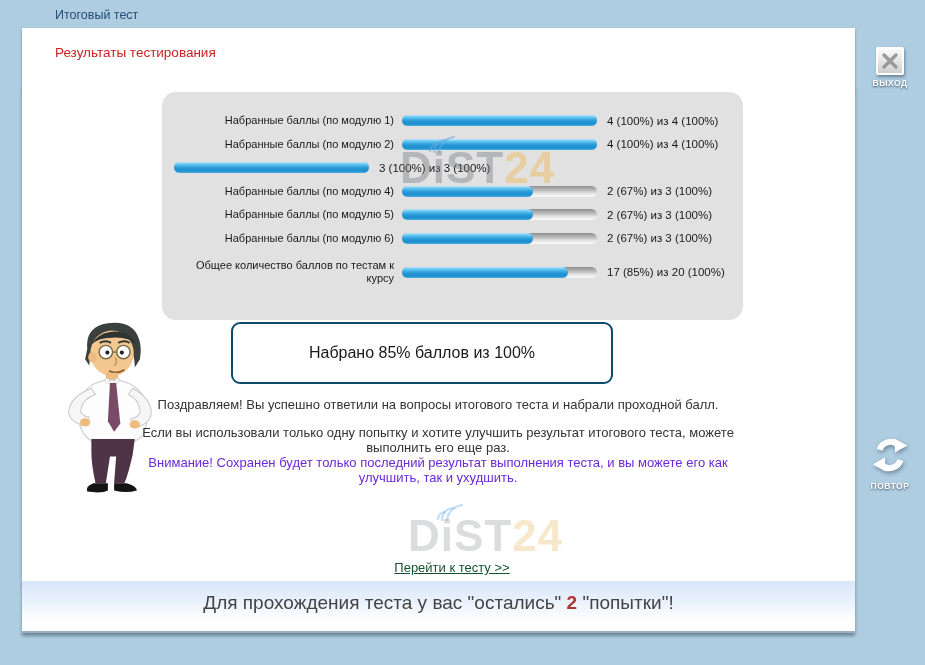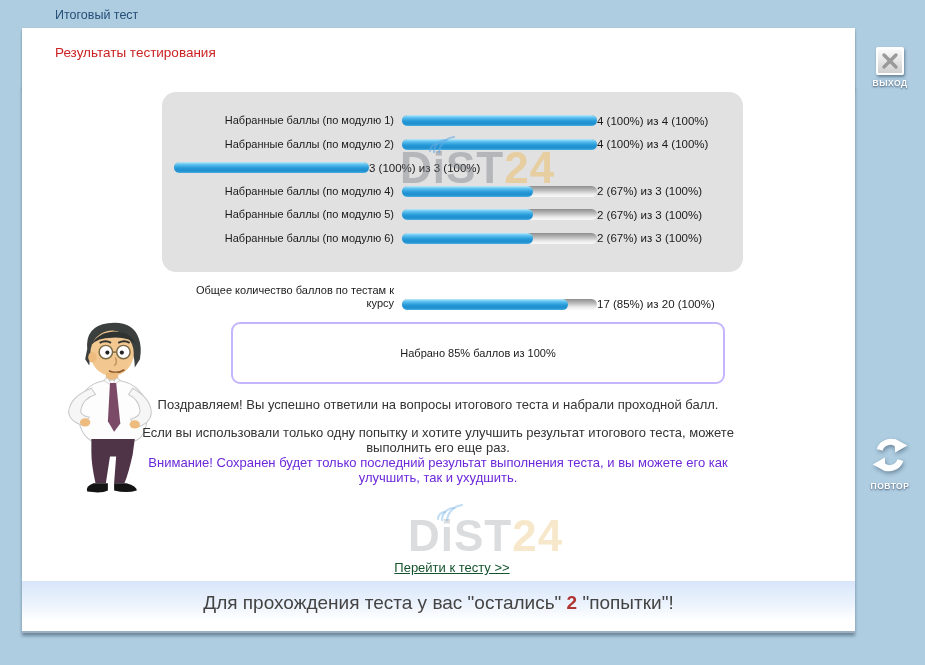--- a/index.html
+++ b/index.html
@@ -25,46 +25,46 @@
     font-size:13.5px; color:#cc2222;
   }
   .main-panel {
     position:absolute; left:22px; top:86px; width:833px; height:547px;
     background:#ffffff;
     box-shadow:0 3px 3px rgba(60,80,100,0.55);
     border-bottom:2px solid #9db0c0;
   }
   
   .gray-panel {
-    position:absolute; left:140px; top:6px; width:581px; height:180px;
+    position:absolute; left:140px; top:6px; width:581px; height:228px;
     background:#e1e1e1; border-radius:14px;
     padding:17px 8px 0 12px;
   }
   .row { display:flex; align-items:center; height:23.5px; }
   .row-label {
     width:228px; text-align:right; padding-right:8px;
     font-size:11px; color:#1a1a1a; line-height:1.2;
   }
   .row-bar {
     width:195px; height:11px; border-radius:6px;
     background:linear-gradient(180deg,#8e8e8e 0%,#bdbdbd 40%,#ececec 75%,#f8f8f8 100%);
     position:relative;
   }
   .row-bar-fill {
     height:11px; border-radius:6px;
     background:linear-gradient(180deg,#b9e8fa 0%,#5bc0ee 24%,#2599d8 55%,#1f8ecd 80%,#45ade3 100%);
   }
-  .row-value { font-size:11.5px; color:#1a1a1a; white-space:nowrap; }
-  .row.total { height:40px; margin-top:20px;align-items:flex-end; }
+  .row-value { padding-left:10px; font-size:11.5px; color:#1a1a1a; white-space:nowrap; }
+  .row.total { height:40px; margin-top:2px; }
   
   .score-box {
-    position:absolute; left:209px; top:236px; width:494px; height:62px;
-    background:#ffffff; border:2px solid #c4b5fd; border-radius:9px;
+    position:absolute; left:209px; top:236px; width:382px; height:62px;
+    background:#ffffff; border:2px solid #0c4a6e; border-radius:9px;
     display:flex; align-items:center; justify-content:center;
-    font-size:11px; color:#1a1a1a;
+    font-size:16px; color:#1a1a1a;
   }
   
   .character { position:absolute; left:20px; top:232px; width:138px; height:186px; }
   
   .messages {
     position:absolute; left:96px; top:311px; width:640px;
     text-align:center; font-size:13px; color:#333; line-height:15px;
   }
   .messages p.gap { margin-bottom:13px; }
   .msg-warning { color:#6d28d9; }

